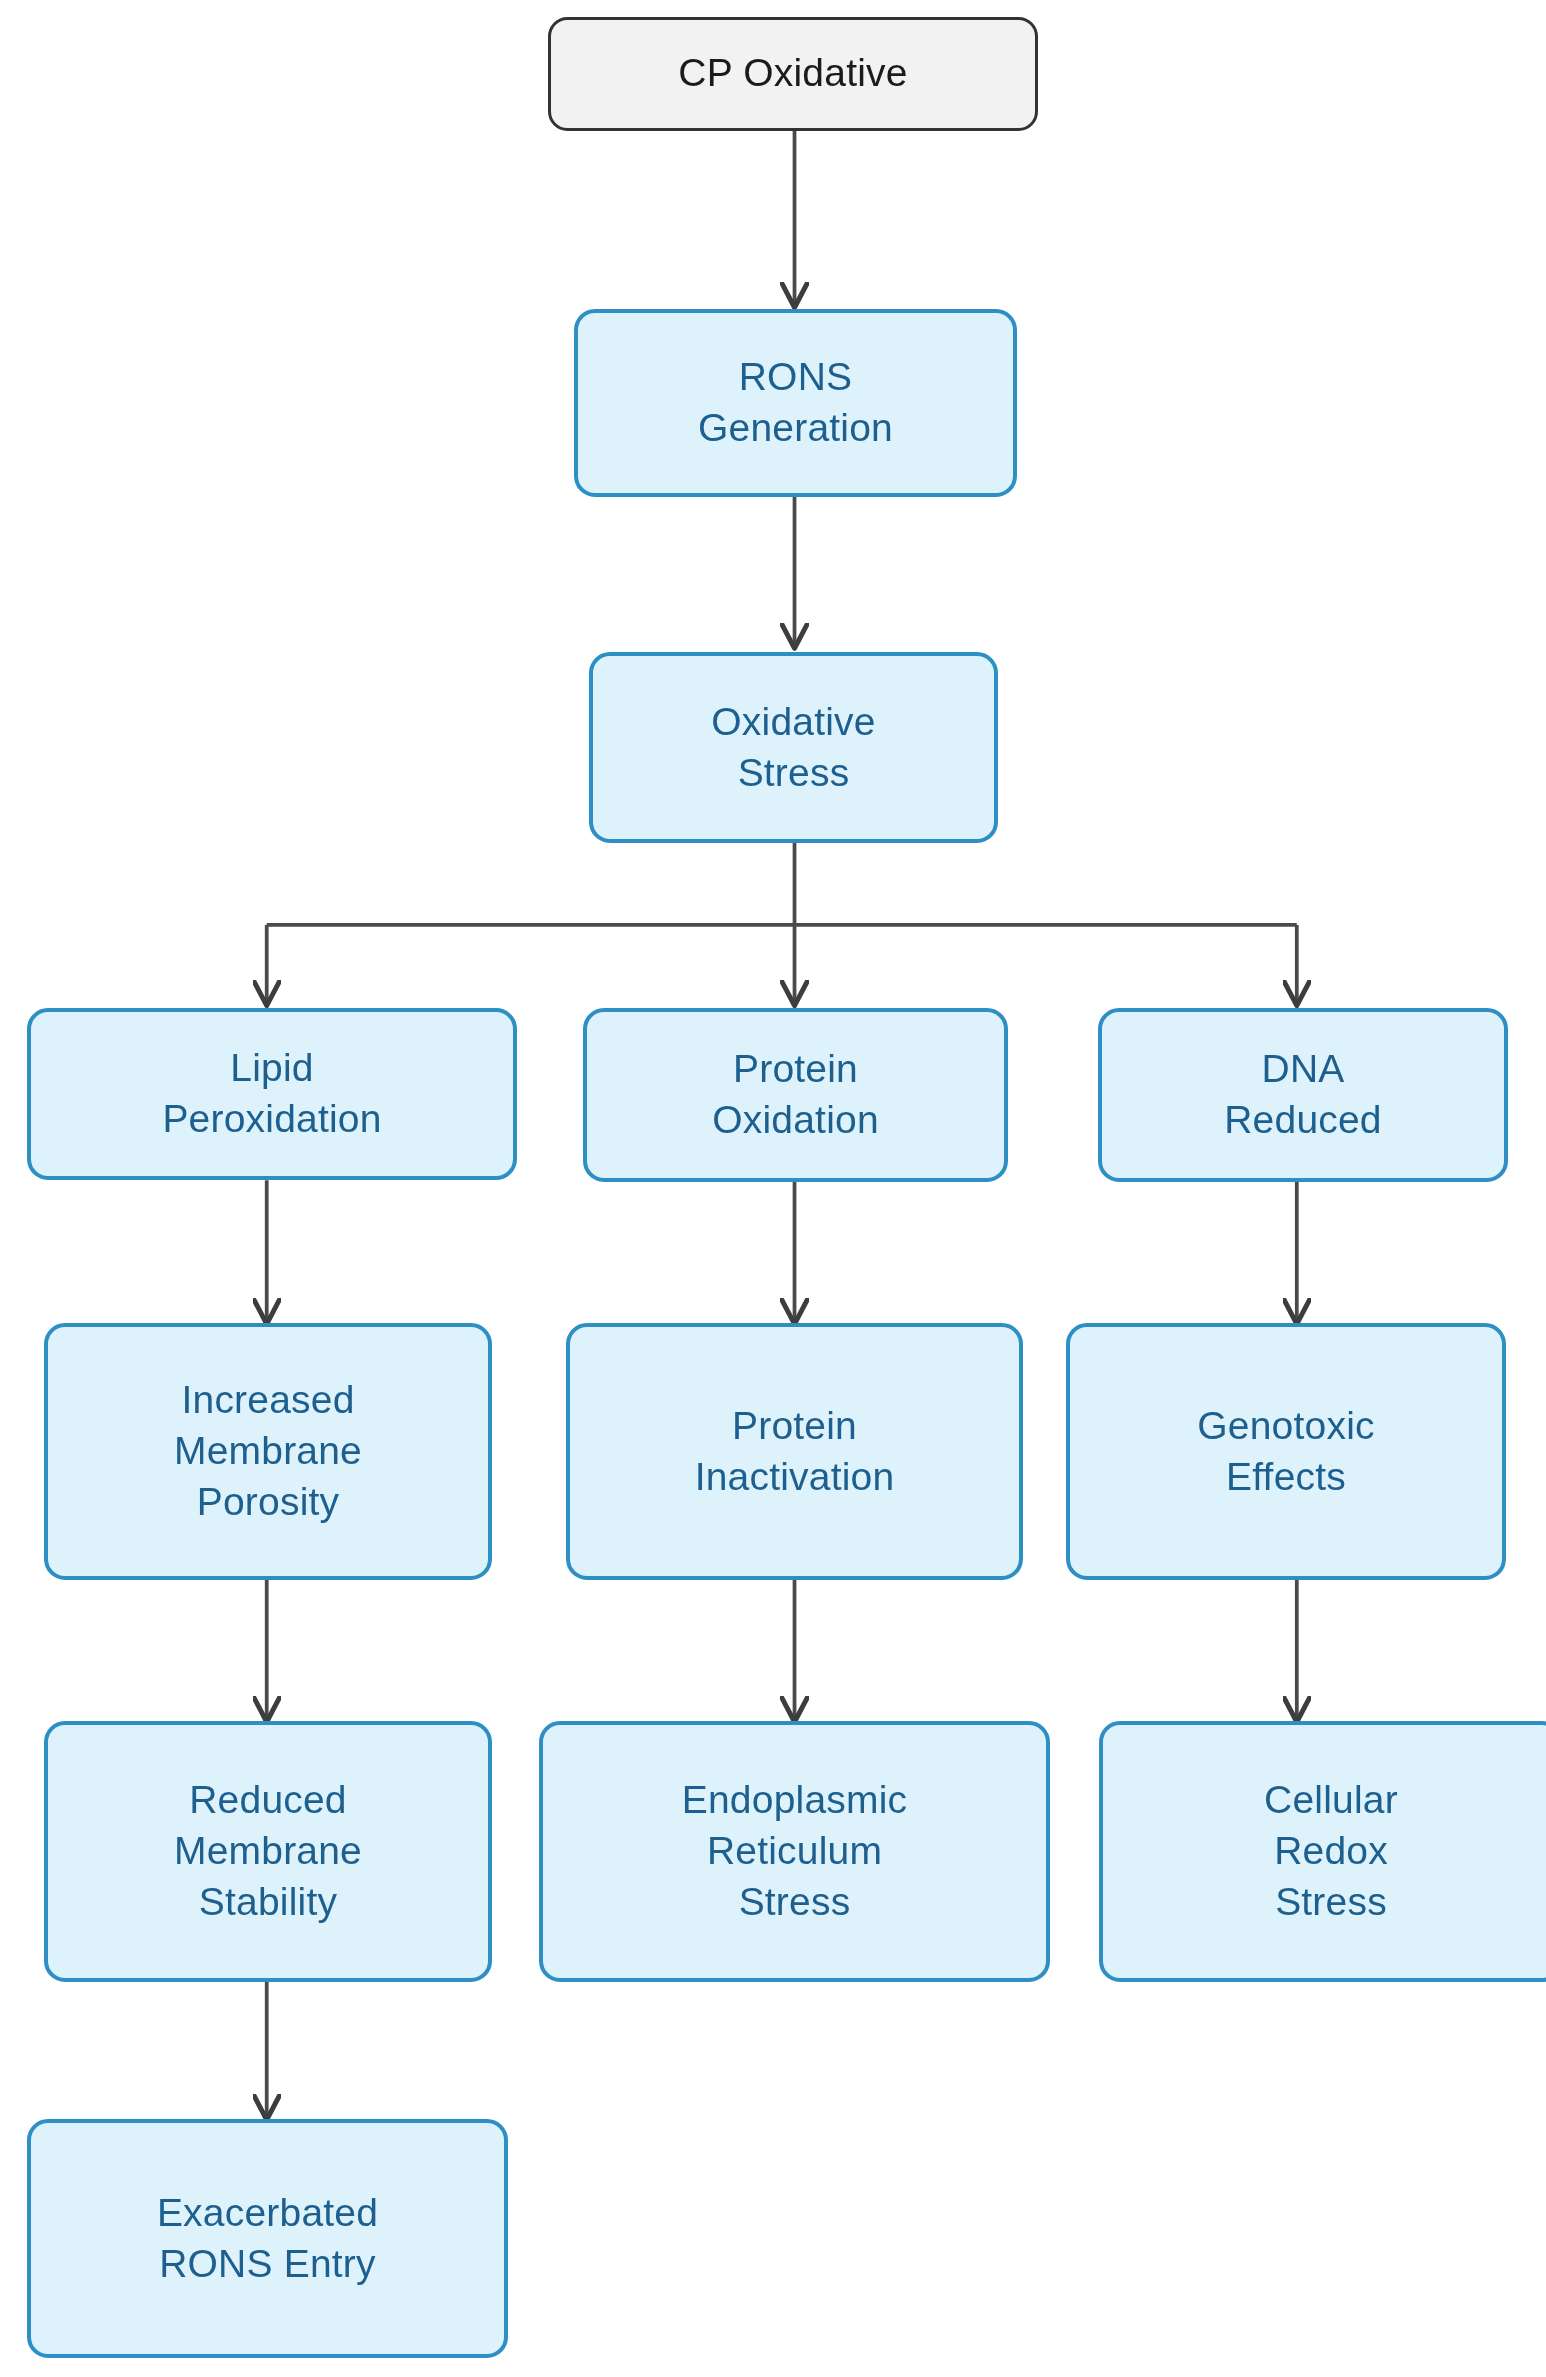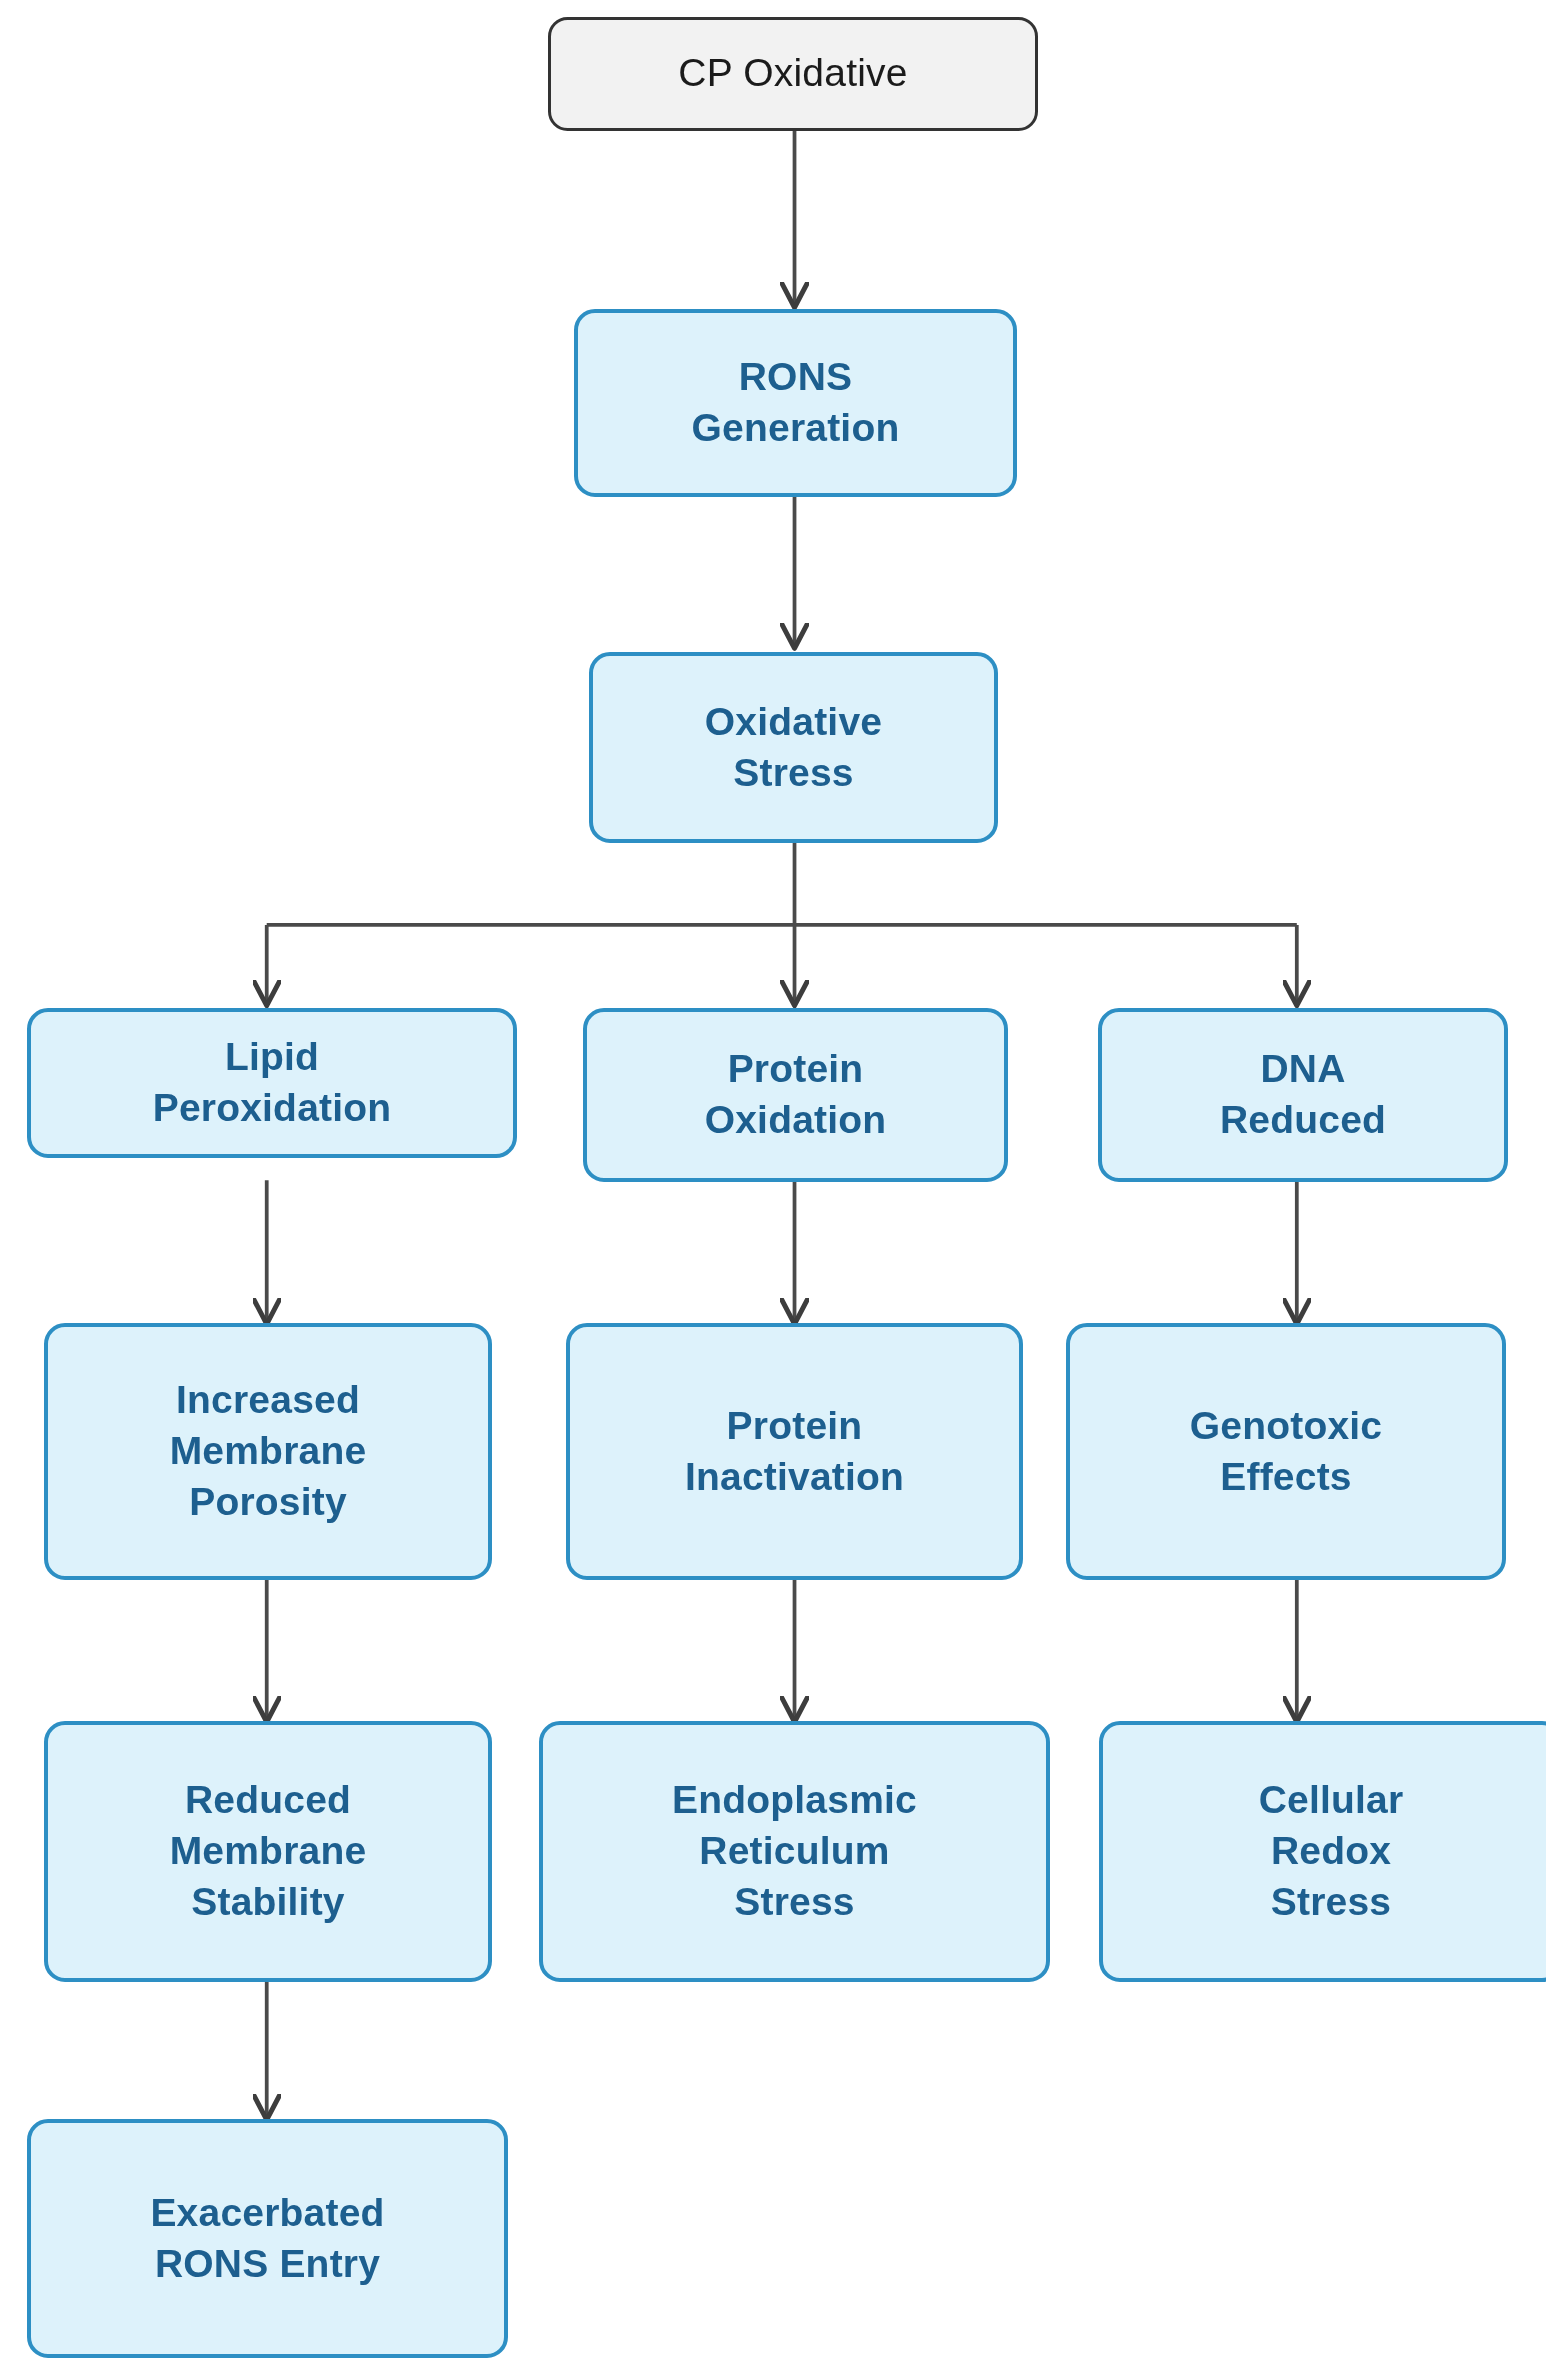--- a/index.html
+++ b/index.html
@@ -47,21 +47,21 @@
     color: #1b1b1b;
     font-size: 39px;
     font-weight: 400;
     border-radius: 19.5px;
   }
   .node.blue {
     background: #ddf2fb;
     border: 4.5px solid #2d8fc4;
     color: #1d5f8f;
     font-size: 39px;
-    font-weight: 700;
+    font-weight: 400;
   }
 </style>
 </head>
 <body>
 
 <div id="canvas">
 
   <svg class="edges" viewBox="0 0 2060 3166" width="1547" height="2377">
     <defs>
       <marker id="arrowhead" viewBox="0 0 12 12" refX="10.5" refY="6" markerWidth="7.5" markerHeight="7.5" orient="auto-start-reverse">
@@ -96,21 +96,21 @@
   </svg>
 
   <div class="node start" style="left:548px; top:16.5px; width:490px; height:114px;">CP Oxidative</div>
 
   <div class="node blue" style="left:574px; top:309px; width:443px; height:188px;">RONS
 Generation</div>
 
   <div class="node blue" style="left:589px; top:652px; width:409px; height:191px;">Oxidative
 Stress</div>
 
-  <div class="node blue" style="left:27px; top:1008px; width:490px; height:150px;">Lipid
+  <div class="node blue" style="left:27px; top:1008px; width:490px; height:172px;">Lipid
 Peroxidation</div>
   <div class="node blue" style="left:583px; top:1008px; width:425px; height:174px;">Protein
 Oxidation</div>
   <div class="node blue" style="left:1098px; top:1008px; width:410px; height:174px;">DNA
 Reduced</div>
 
   <div class="node blue" style="left:44px; top:1323px; width:448px; height:257px;">Increased
 Membrane
 Porosity</div>
   <div class="node blue" style="left:566px; top:1323px; width:457px; height:257px;">Protein

